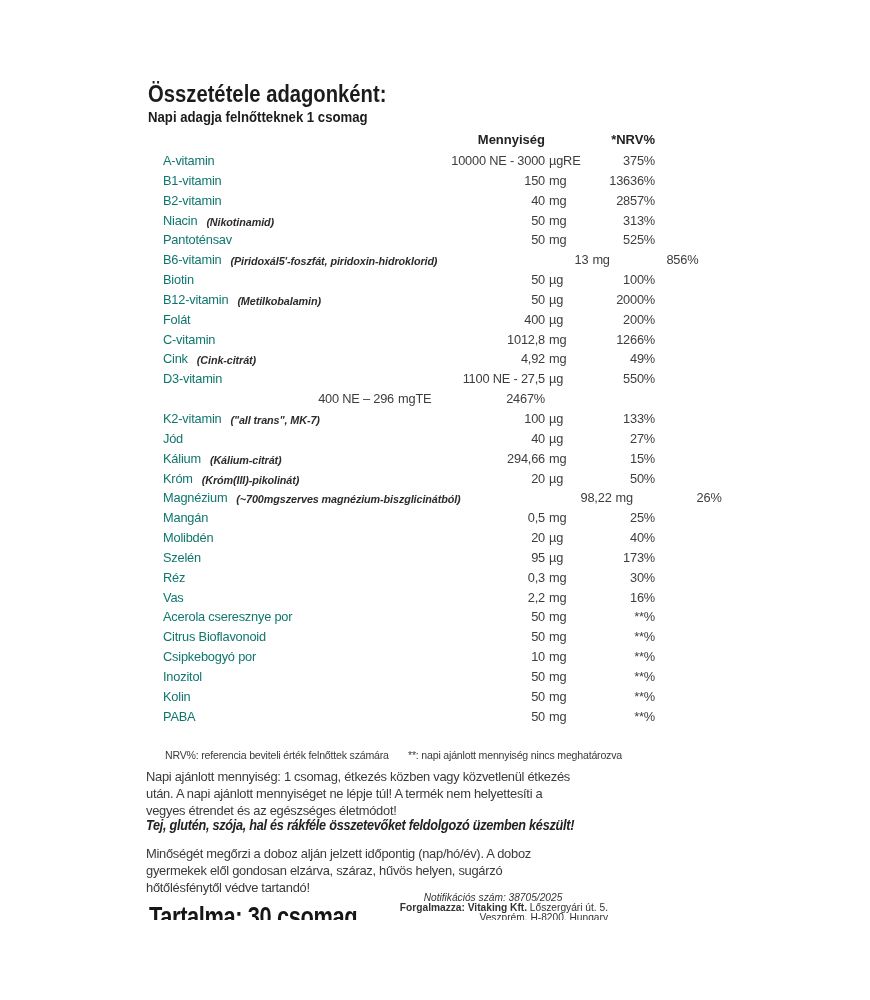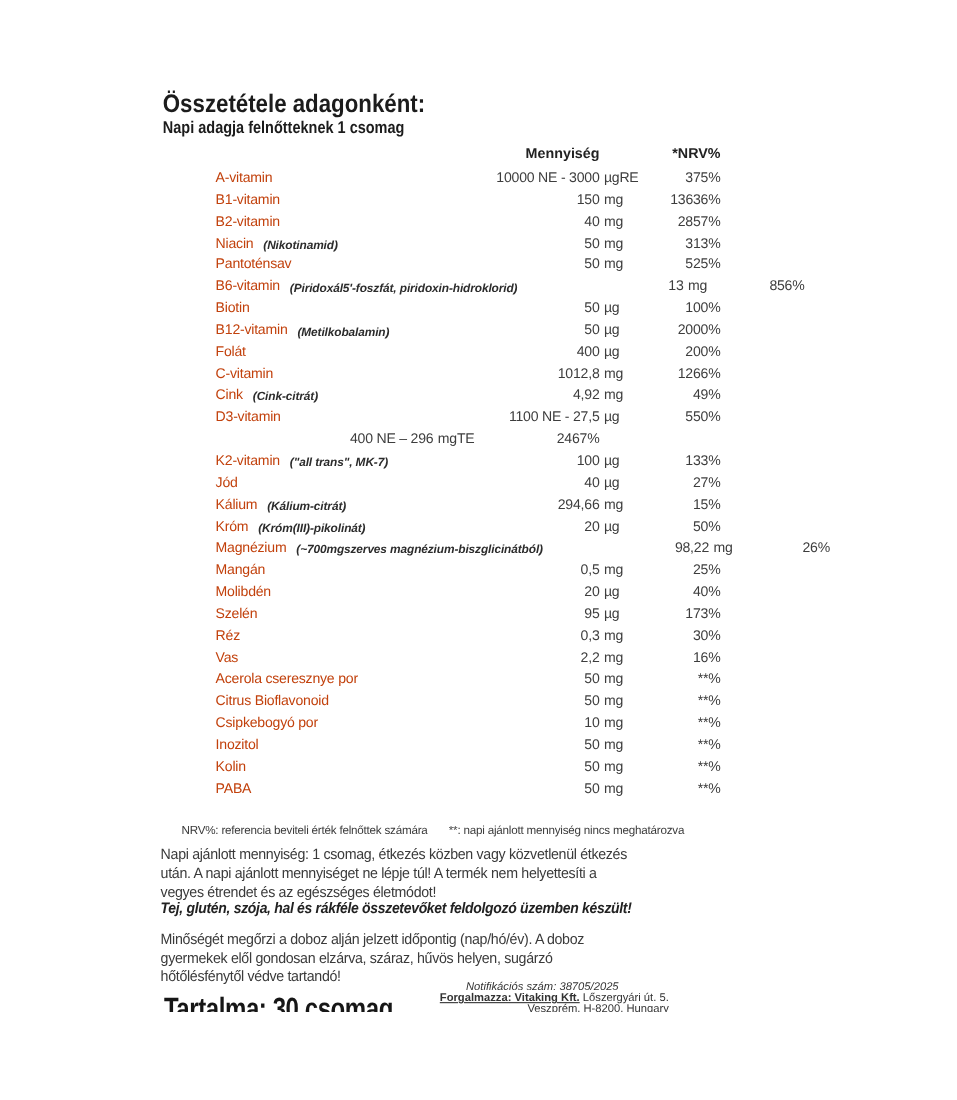--- a/index.html
+++ b/index.html
@@ -19,21 +19,21 @@
     position:absolute;left:148px;top:108px;
     font-size:15.5px;font-weight:bold;color:#1c1c1c;
     transform:scaleX(.85);transform-origin:left top;white-space:nowrap;
   }
 
   .table{position:absolute;left:150px;top:132px;width:505px;}
   .thead,.row{display:grid;grid-template-columns:1fr 151px 110px;align-items:baseline;}
   .thead{height:21px;font-size:13px;font-weight:bold;color:#222;}
   .row{height:19.85px;font-size:12.8px;letter-spacing:-0.2px;}
   .cell.label{padding-left:13px;white-space:nowrap;display:flex;align-items:baseline;overflow:visible;}
-  .nm{color:#c2410c;margin-left:33px;}
+  .nm{color:#0f766e;}
   .sub{
     font-size:10.8px;font-weight:bold;font-style:italic;color:#2c2c2c;
     margin-left:9px;position:relative;top:1px;white-space:nowrap;letter-spacing:-0.1px;text-align:center;
   }
   .amt{position:relative;text-align:right;white-space:nowrap;}
   .amt .unit{position:absolute;left:100%;top:0;padding-left:4px;white-space:nowrap;}
   .nrv{text-align:right;white-space:nowrap;}
   .thead .amt,.thead .nrv{text-align:right;}
 
   .footnotes{position:absolute;left:150px;top:749px;width:505px;height:14px;font-size:10.6px;color:#3a3a3a;}
@@ -57,21 +57,21 @@
     position:absolute;left:149px;top:901px;
     font-size:28px;font-weight:bold;color:#161616;letter-spacing:-0.5px;
     transform:scaleX(.78);transform-origin:left top;white-space:nowrap;
   }
 
   .dist{
     position:absolute;left:378px;top:893px;width:230px;
     text-align:right;font-size:10.2px;line-height:10.2px;color:#333;
   }
   .dist .notif{font-style:italic;text-align:center;}
-  .dist .bold{font-weight:bold;text-decoration:underline;}
+  .dist .bold{font-weight:bold;}
   .dist div{margin-bottom:0;}
 </style>
 </head>
 <body>
 
 <div class="sheet">
 
   <div class="title">Összetétele adagonként:</div>
   <div class="subtitle">Napi adagja felnőtteknek 1 csomag</div>
 

